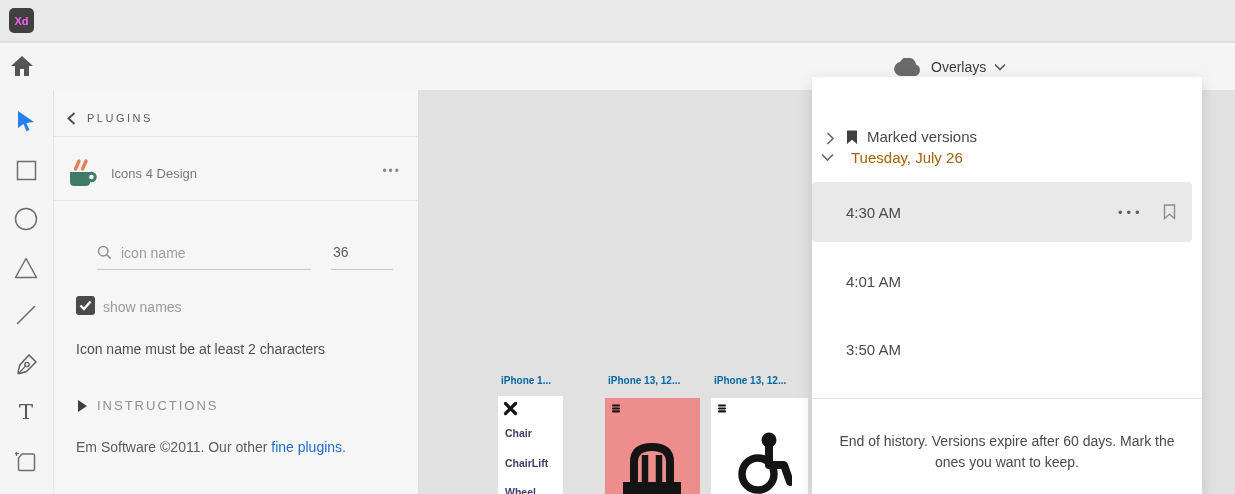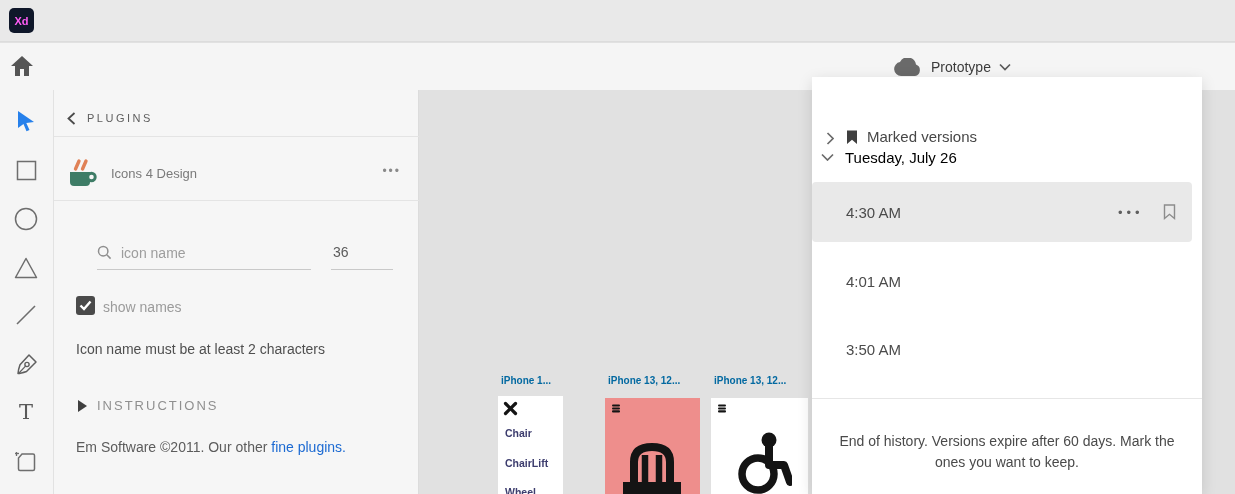--- a/index.html
+++ b/index.html
@@ -3,21 +3,21 @@
 <meta charset="utf-8">
 <style>
   * { margin:0; padding:0; box-sizing:border-box; }
   html,body { width:1235px; height:494px; overflow:hidden; }
   body { font-family:"Liberation Sans","DejaVu Sans",sans-serif; background:#e1e1e1; position:relative; }
   .stage { position:absolute; inset:0; width:1235px; height:494px; }
 
   
   .menubar { position:absolute; left:0; top:0; width:1235px; height:42px; background:#e9e9e9;
              border-bottom:1px solid #dcdcdc; display:flex; align-items:center; }
-  .logo { width:25px; height:25px; margin-left:9px; border-radius:5px; background:#0f172a;
+  .logo { width:25px; height:25px; margin-left:9px; border-radius:5px; background:#404040;
           display:flex; align-items:center; justify-content:center;
           color:#ff5cf5; font-size:11px; font-weight:bold; }
   .menu-items { display:flex; margin-left:28px; gap:30px; }
   .menu-item { font-size:14px; color:#2b2b2b; cursor:default; }
 
   
   .appbar { position:absolute; left:0; top:43px; width:1235px; height:47px; background:#f5f5f5; }
   .home-btn { position:absolute; left:10px; top:12px; width:24px; height:22px; }
   .tabs { position:absolute; left:70px; top:0; height:47px; display:flex; gap:40px; align-items:center; }
   .tab { font-size:15px; color:#a3a3a3; position:relative; height:100%; display:flex; align-items:center; }
@@ -81,21 +81,21 @@
 
   
   .vpanel { position:absolute; left:812px; top:77px; width:390px; height:417px; background:#ffffff;
             box-shadow:0 4px 14px rgba(0,0,0,.13); }
   .v-marked { position:absolute; left:2px; top:14px; height:28px; display:flex; align-items:flex-end;margin-top:26px; }
   .v-marked .chev { margin-left:12px; }
   .v-marked .bmk { margin-left:12px; }
   .v-marked .lbl { margin-left:9px; font-size:15px; font-weight:500; color:#474747; }
   .v-date { position:absolute; left:0; top:66px; height:28px; display:flex; align-items:center; }
   .v-date .chev { margin-left:9px; }
-  .v-date .lbl { margin-left:11px; font-size:15px; font-weight:500; color:#000000; }
+  .v-date .lbl { margin-left:17px; font-size:15px; font-weight:500; color:#a16207; }
   .v-row { position:absolute; left:0; width:380px; height:60px; display:flex; align-items:center; border-radius:4px; }
   .v-row.selected { top:105px; background:#e9e9e9; }
   .v-row.r2 { top:174px; } .v-row.r3 { top:242px; }
   .v-time { margin-left:34px; font-size:15px; color:#4b4b4b; }
   .v-dots { position:absolute; left:306px; color:#5f5f5f; font-size:13px; letter-spacing:4px; }
   .v-bmk { position:absolute; left:351px; top:22px; }
   .v-div { position:absolute; left:0; top:321px; width:390px; height:1px; background:#e6e6e6; }
   .v-footer { position:absolute; left:15px; top:354px; width:360px; text-align:center;
               font-size:14px; color:#4a4a4a; line-height:21px; }
 
@@ -119,21 +119,21 @@
           <path d="M12 1 L23 11 H19 V21 H14 V14 H10 V21 H5 V11 H1 Z" fill="#555"></path>
         </svg>
       </span>
     </div>
     <div class="overlays">
       <span>
         <svg width="30" height="19" viewBox="0 0 30 19">
           <path d="M8 18 a7 7 0 0 1 -1-13.9 A8.5 8.5 0 0 1 23 6.5 a6 6 0 0 1 -1 11.5 Z" fill="#6a6a6a"></path>
         </svg>
       </span>
-      <span class="label">Prototype</span>
+      <span class="label">Overlays</span>
       <span>
         <svg width="12" height="8" viewBox="0 0 12 8">
           <polyline points="1,1.5 6,6.5 11,1.5" fill="none" stroke="#5a5a5a" stroke-width="1.7"></polyline>
         </svg>
       </span>
     </div>
   </div>
 
   <div class="main">
 

